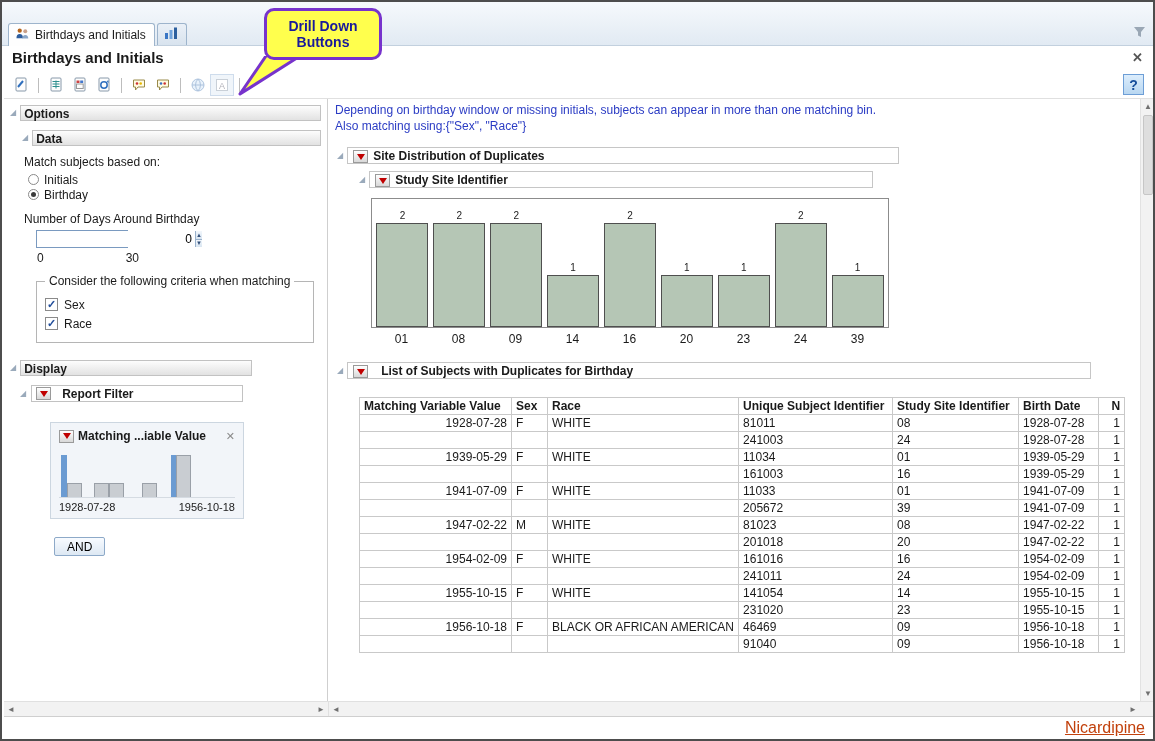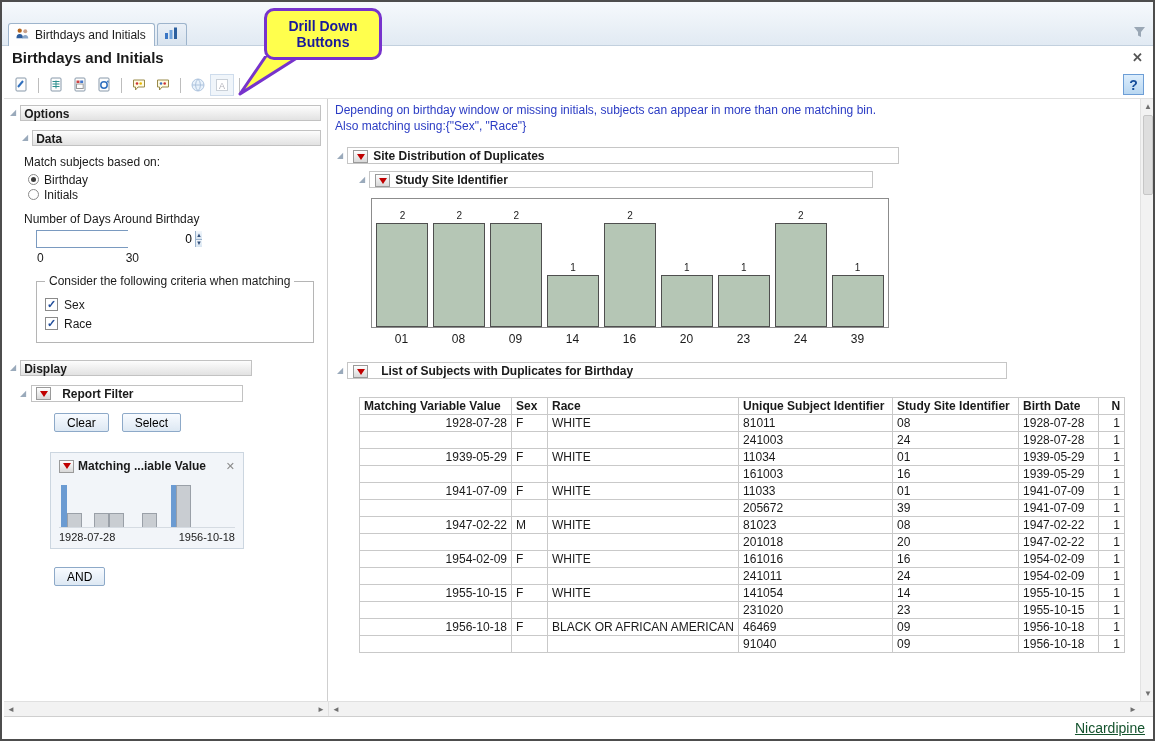--- a/index.html
+++ b/index.html
@@ -116,21 +116,21 @@
   .vthumb { position:absolute; left:2px; right:2px; top:16px; height:80px; background:#dedede; border:1px solid #c6c6c6; border-radius:2px; }
   .hscroll-row { position:absolute; left:2px; top:699px; width:1151px; height:15px; display:flex; background:#f2f2f2; border-top:1px solid #e0e0e0; }
   .hs-track { display:flex; align-items:center; justify-content:space-between; background:#f2f2f2; }
   .hs-track.left { width:325px; border-right:1px solid #e0e0e0; }
   .hs-track.right { flex:1; }
   .harrow { width:14px; font-size:8px; color:#707070; text-align:center; }
   .hs-corner { width:15px; background:#f2f2f2; }
 
   .statusbar { position:absolute; left:2px; top:714px; width:1151px; height:23px; background:#fff; border-top:1px solid #cfcfcf;
                display:flex; align-items:center; justify-content:flex-end; padding-right:10px; }
-  .status-link { color:#14532d; text-decoration:underline; font-size:14px; }
+  .status-link { color:#c2410c; text-decoration:underline; font-size:16px; }
 </style>
 </head>
 <body>
 
 <div class="window">
 
   <div class="tabwell">
     <div class="tab active">
       <span>
         <svg width="15" height="13" viewBox="0 0 16 14">
@@ -242,26 +242,26 @@
       </div>
 
       <div class="outline-row" style="margin:9px 0 0 12px;">
         <span class="disc">◢</span>
         <div class="headbar">Data</div>
       </div>
 
       <div class="lbl match-label">Match subjects based on:</div>
       <div class="radio-group">
           <div class="radiorow">
+            <span class="radio"></span>
+            <span>Initials</span>
+          </div>
+          <div class="radiorow">
             <span class="radio sel"></span>
             <span>Birthday</span>
-          </div>
-          <div class="radiorow">
-            <span class="radio"></span>
-            <span>Initials</span>
           </div>
         </div>
 
       <div class="lbl days-label">Number of Days Around Birthday</div>
       <div class="spin-wrap">
         <input class="spin-input" readonly="" value="0" style="">
         <div class="spin-btns">
           <div class="spin-up">▲</div>
           <div class="spin-down">▼</div>
         </div>
@@ -293,24 +293,20 @@
       <div class="filter-head">
         <span class="disc">◢</span>
         <div class="filter-headbox">
           <span class="redtri">
               <span class="tri"></span>
             </span>
           <span>Report Filter</span>
         </div>
       </div>
 
-      <div class="btnrow">
-        <button class="btn">Clear</button>
-        <button class="btn">Select</button>
-      </div>
 
       <div class="filter-card">
         <div class="filter-card-title">
           <span class="redtri">
               <span class="tri"></span>
             </span>
           <span class="t">Matching ...iable Value</span>
           <span class="filter-close">✕</span>
         </div>
         <div class="fhist">
@@ -405,21 +401,21 @@
           <div class="hslot axl">14</div>
           <div class="hslot axl">16</div>
           <div class="hslot axl">20</div>
           <div class="hslot axl">23</div>
           <div class="hslot axl">24</div>
           <div class="hslot axl">39</div>
         </div>
 
       <div class="rp-row" style="left:8px; top:263px;">
         <span class="disc">◢</span>
-        <div class="obox" style="width:660px;gap:13px;">
+        <div class="obox" style="width:744px;gap:13px;">
           <span class="redtri">
               <span class="tri"></span>
             </span>
           <span class="t">List of Subjects with Duplicates for Birthday</span>
         </div>
       </div>
 
       <table class="subjects-table">
         <colgroup>
           <col style="width:152px">

